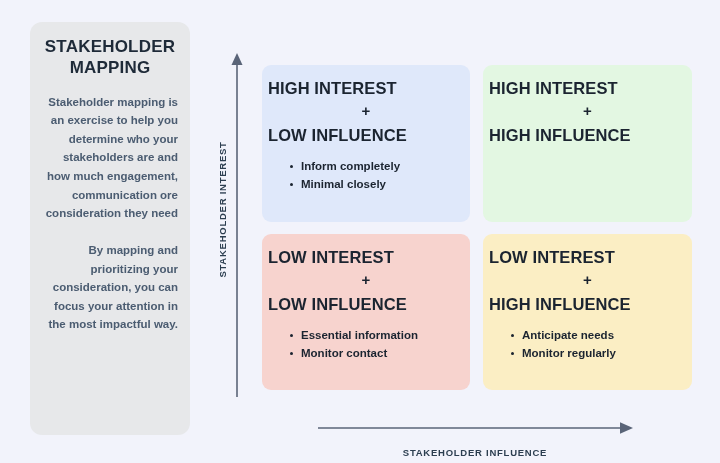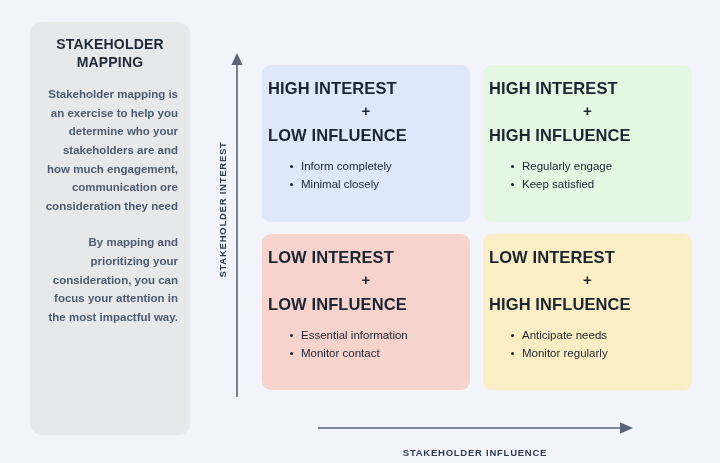--- a/index.html
+++ b/index.html
@@ -29,21 +29,21 @@
     height: 413px;
     background: #e7e8ea;
     border-radius: 12px;
     box-sizing: border-box;
     padding: 14px 12px 10px 12px;
     display: flex;
     flex-direction: column;
     align-items: center;
   }
   #sidebar-title {
-    font-size: 14px;
+    font-size: 17px;
     font-weight: bold;
     color: #1e2a38;
     text-align: center;
     letter-spacing: 0.2px;
     line-height: 1.25;
     margin: 0 0 14px 0;
     width: 100%;
   }
   .sidebar-para {
     font-size: 11.5px;
@@ -139,21 +139,21 @@
     margin: 6px 0 6px 0;
   }
   .q-bullets {
     list-style: none;
     margin: 14px 0 0 0;
     padding: 0 0 0 22px;
   }
   .q-bullets li {
     position: relative;
     font-size: 11.5px;
-    font-weight: normal;
+    font-weight: bold;
     color: #1b2430;
     line-height: 1.55;
     padding-left: 11px;
   }
   .q-bullets li::before {
     content: "";
     position: absolute;
     left: 0;
     top: 7px;
     width: 3px;
@@ -196,24 +196,20 @@
     <ul class="q-bullets">
       <li>Inform completely</li>
       <li>Minimal closely</li>
     </ul>
   </div>
 
   <div class="quadrant" id="quadrant-top-right">
     <div class="q-line">HIGH INTEREST</div>
     <div class="q-plus">+</div>
     <div class="q-line">HIGH INFLUENCE</div>
-    <ul class="q-bullets">
-      <li>Regularly engage</li>
-      <li>Keep satisfied</li>
-    </ul>
   </div>
 
   <div class="quadrant" id="quadrant-bottom-left">
     <div class="q-line">LOW INTEREST</div>
     <div class="q-plus">+</div>
     <div class="q-line">LOW INFLUENCE</div>
     <ul class="q-bullets">
       <li>Essential information</li>
       <li>Monitor contact</li>
     </ul>

